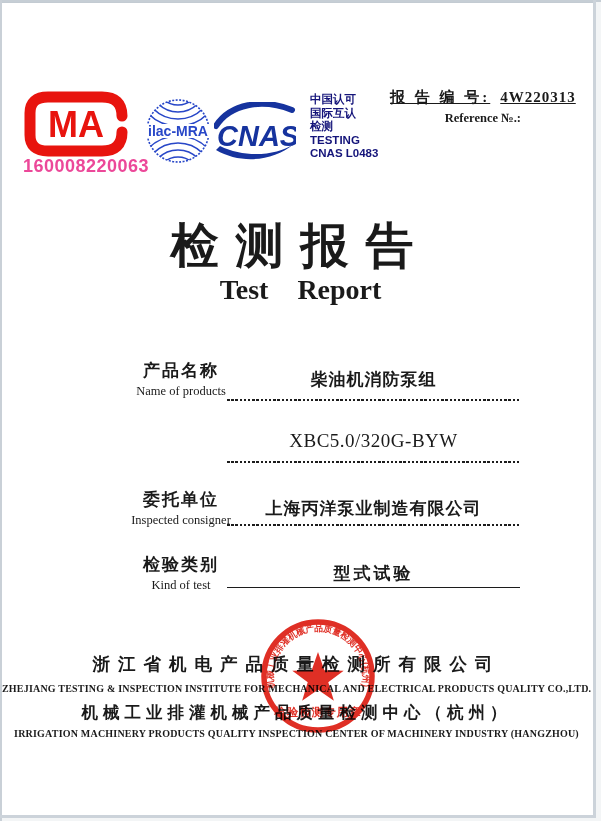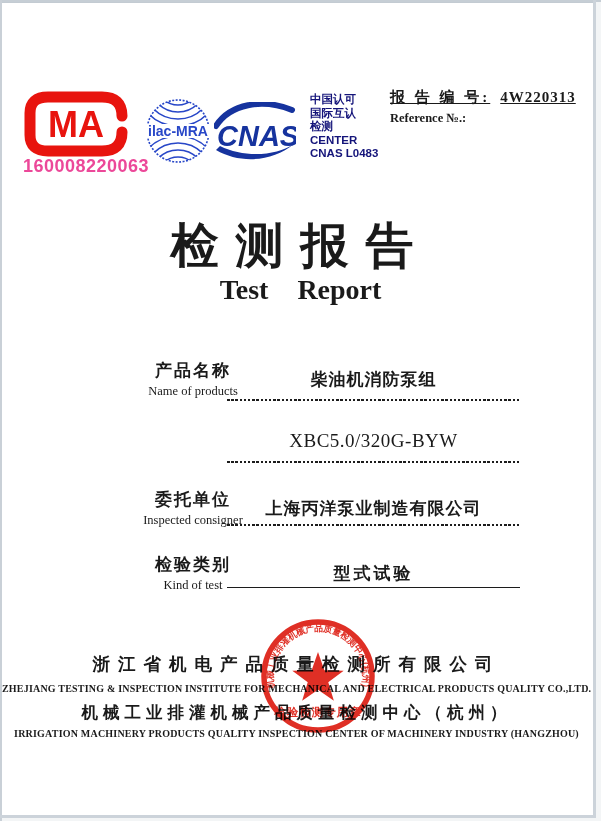--- a/index.html
+++ b/index.html
@@ -30,36 +30,36 @@
   .cnas-svg{position:absolute;left:212px;top:99px;}
   .accr{
     position:absolute;left:308px;top:90px;width:90px;
     font-family:"Liberation Sans",sans-serif;
     font-weight:bold;color:#14147a;font-size:11.5px;line-height:13.5px;white-space:nowrap;
   }
   .report-block{position:absolute;left:388px;top:85px;white-space:nowrap;}
   .report-line{font-size:15px;font-weight:bold;text-decoration:underline;}
   .report-line .lbl{letter-spacing:3px;}
   .report-line .val{margin-left:10px;letter-spacing:1px;font-family:"Liberation Serif",serif;}
-  .reference{font-size:12.5px;font-weight:bold;margin-top:4px;}
+  .reference{font-size:12.5px;font-weight:bold;margin-top:4px;text-align:center;}
 
   
   .title-zh{
     position:absolute;left:0;top:211px;width:597px;text-align:center;
     font-size:48px;font-weight:bold;letter-spacing:17px;white-space:nowrap;
   }
   .title-en{
     position:absolute;left:0;top:271px;width:597px;text-align:center;
     font-size:28px;font-weight:bold;word-spacing:22px;
   }
 
   
   .field{position:absolute;left:0;width:601px;height:56px;}
   .f1{top:354px;} .f2{top:418px;} .f3{top:483px;} .f4{top:548px;}
-  .flabel{position:absolute;left:122px;top:2px;width:138px;text-align:center;}
+  .flabel{position:absolute;left:110px;top:2px;width:138px;text-align:center;}
   .flabel-zh{font-size:17px;font-weight:bold;letter-spacing:2px;white-space:nowrap;}
   .flabel-en{font-size:12.5px;margin-top:2px;white-space:nowrap;}
   .fvalue{
     position:absolute;left:225px;top:11px;width:293px;text-align:center;
     font-size:17px;font-weight:bold;letter-spacing:1px;white-space:nowrap;
   }
   .f2 .fvalue{font-weight:normal;font-size:19px;letter-spacing:.5px;top:9px;}
   .f4 .fvalue{letter-spacing:3px;}
   .fline{position:absolute;left:225px;width:293px;height:2px;}
   .f1 .fline{top:42px;} .f2 .fline{top:40px;} .f3 .fline{top:38px;} .f4 .fline{top:36px;}
@@ -113,21 +113,21 @@
   <svg class="cnas-svg" width="82" height="60" viewBox="0 0 82 60">
     <path d="M 2 24 C 16 2, 48 -4, 78 8" fill="none" stroke="#16339e" stroke-width="6" stroke-linecap="round"></path>
     <path d="M 2 48 C 26 62, 58 60, 80 42 C 62 54, 30 56, 6 44 Z" fill="#16339e"></path>
     <text x="3" y="44" font-family="Liberation Sans, sans-serif" font-style="italic" font-size="29" font-weight="bold" fill="#16339e" letter-spacing="0">CNAS</text>
   </svg>
 
   <div class="accr">
     <div>中国认可</div>
     <div>国际互认</div>
     <div>检测</div>
-    <div>CENTER</div>
+    <div>TESTING</div>
     <div>CNAS L0483</div>
   </div>
 
   <div class="report-block">
     <div class="report-line">
       <span class="lbl">报 告 编 号:</span><span class="val">4W220313</span>
     </div>
     <div class="reference">Reference №.:</div>
   </div>
 

